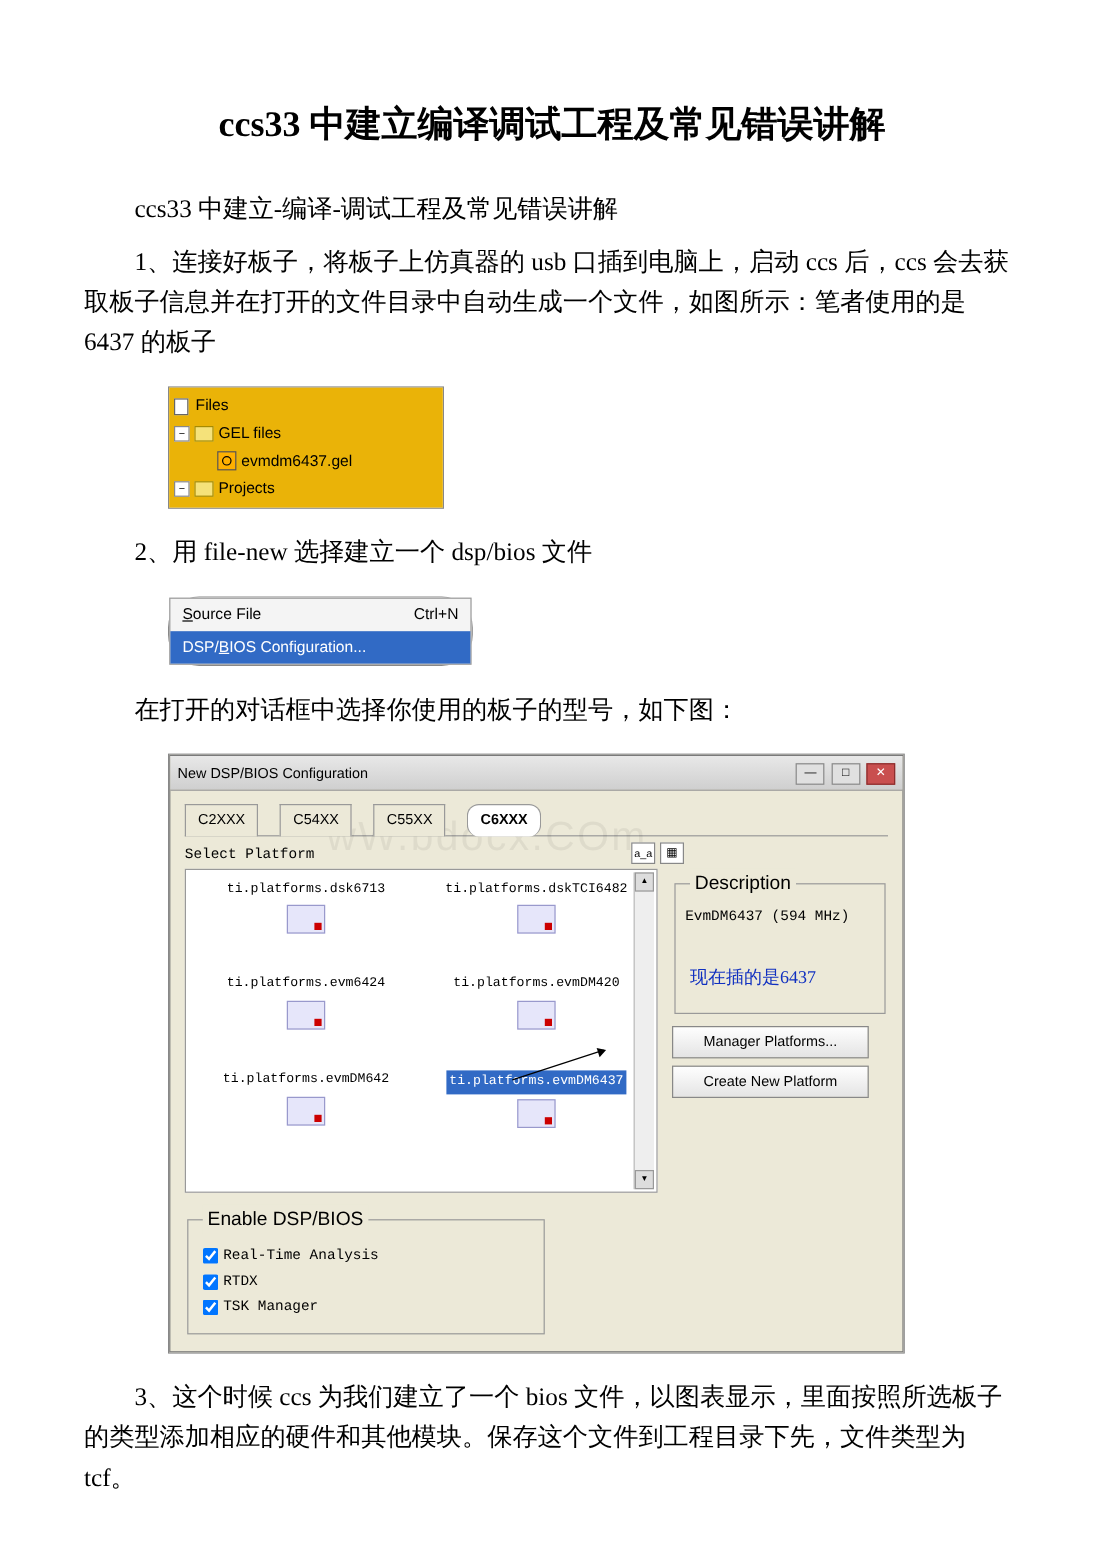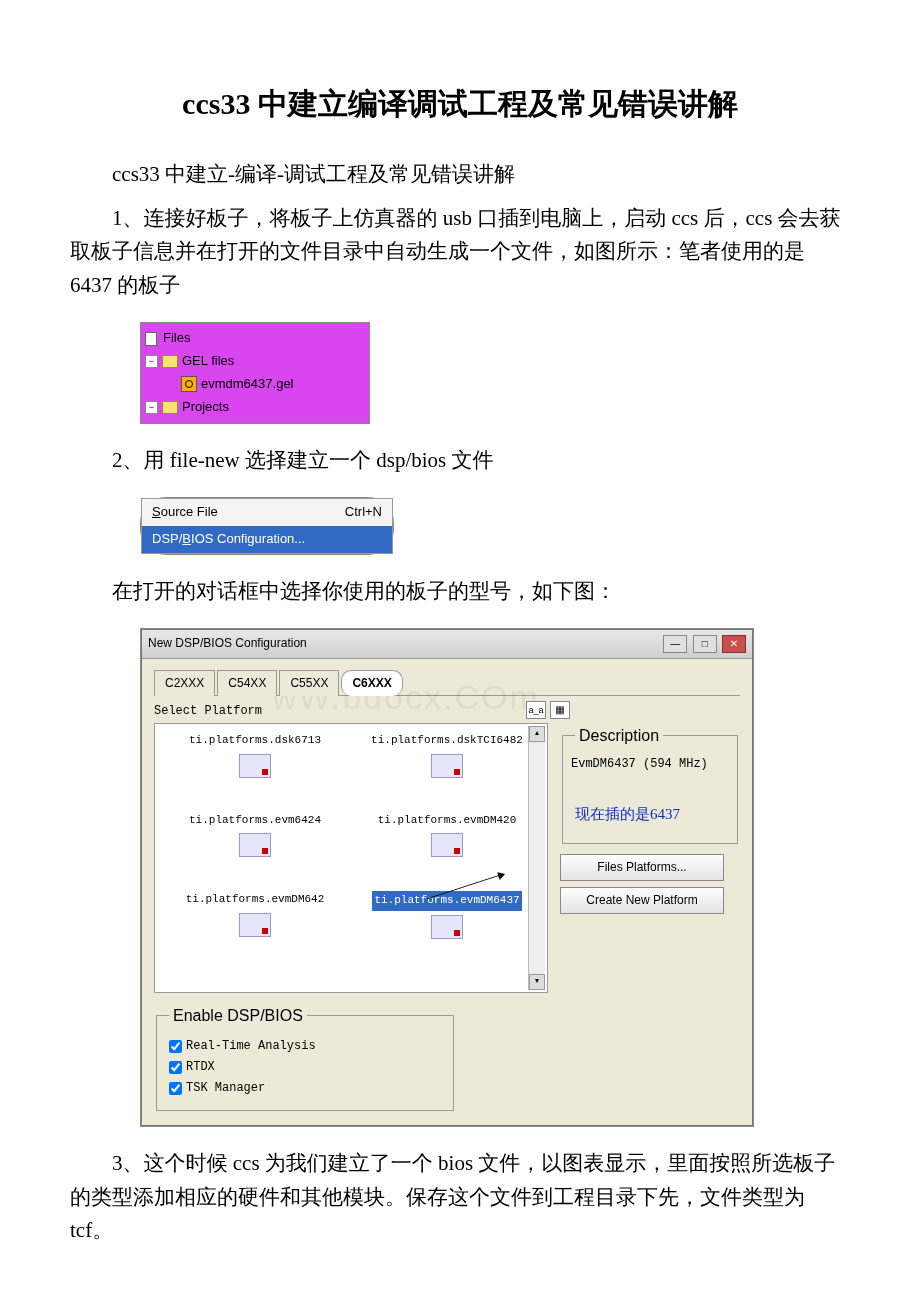--- a/index.html
+++ b/index.html
@@ -28,21 +28,21 @@
     margin: 10px 0 10px 70px;
     border: 1px solid #888;
     background: #fff;
     display: inline-block;
   }
   .file-tree {
     width: 220px;
     padding: 4px;
     font-family: Tahoma, sans-serif;
     font-size: 13px;
-    background: #d946ef;
+    background: #eab308;
     text-align: right;
   }
   .tree-row {
     display: flex;
     align-items: center;
     padding: 1px 0;
   }
   .tree-exp {
     width: 11px; height: 11px;
     border: 1px solid #888;
@@ -136,21 +136,21 @@
   .tabs {
     display: flex;
     border-bottom: 1px solid #999;
     margin-bottom: 6px;
   }
   .tab {
     padding: 3px 10px;
     border: 1px solid #999;
     border-bottom: none;
     background: #ece9d8;
-    margin-right: 2px;
+    margin-right: 18px;
     position: relative;
     top: 1px;
   }
   .tab.active {
     background: #fff;
     font-weight: bold;
     border-radius: 10px;
   }
   .layout-row {
     display: flex;
@@ -422,21 +422,21 @@
             <div class="sb-btn" style="position:absolute;bottom:0;left:0;right:0">▾</div>
           </div>
           <div class="arrow-line"></div>
         </div>
         <div class="right-col">
           <fieldset class="desc-box">
             <legend>Description</legend>
             <div style="font-family:'Courier New',monospace;">EvmDM6437 (594 MHz)</div>
             <div class="note">现在插的是6437</div>
           </fieldset>
-          <div class="btn">Files Platforms...</div>
+          <div class="btn">Manager Platforms...</div>
           <div class="btn">Create New Platform</div>
         </div>
       </div>
       <fieldset class="group">
         <legend>Enable DSP/BIOS</legend>
         <label class="chk">
             <input type="checkbox" checked="" style="">
             <span>Real-Time Analysis</span>
           </label>
         <label class="chk">

